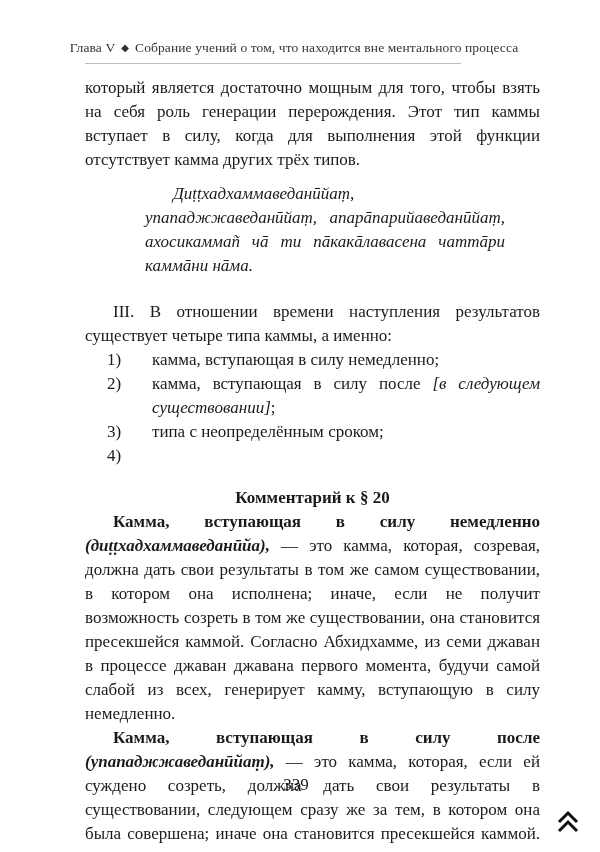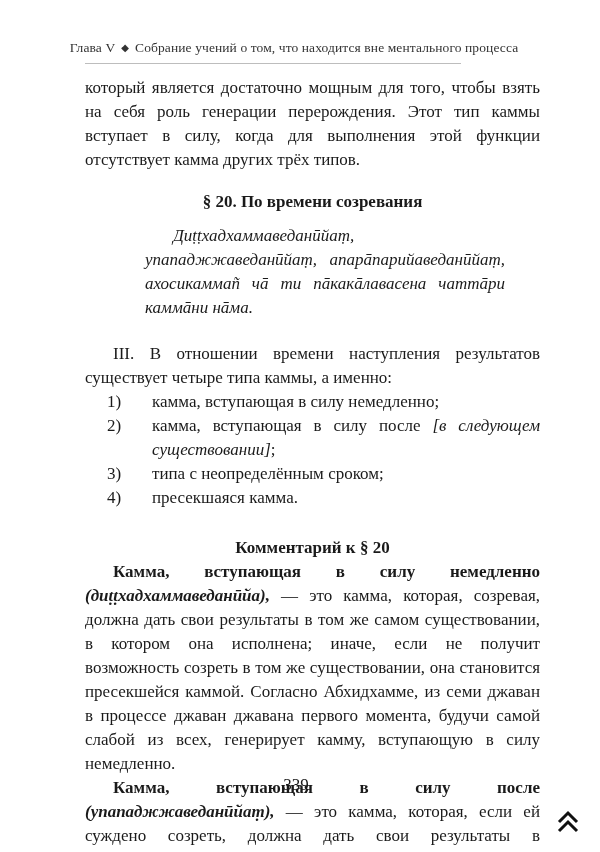--- a/index.html
+++ b/index.html
@@ -13,61 +13,59 @@
           font-family:"Liberation Serif",serif; font-size:17px; line-height:24px; }
   .p { margin:0; text-align:justify; }
   .ind { text-indent:28px; }
   h2 { margin:0; text-align:center; font-size:17px; font-weight:bold; line-height:24px; }
   .sec-title { margin-top:18px; }
   .pali { margin:10px 35px 0 60px; font-style:italic; text-align:justify; text-indent:28px; }
   .list { margin:0; padding:0; list-style:none; }
   .list li { display:flex; }
   .list .num { width:45px; flex:none; padding-left:22px; }
   .list .txt { flex:1; text-align:justify; }
-  .comm-title { margin-top:26px; }
+  .comm-title { margin-top:18px; }
   .b { font-weight:bold; }
   .bi { font-weight:bold; font-style:italic; }
   .i { font-style:italic; }
   .page-num { position:absolute; top:775px; left:0; width:592px; text-align:center;
               font-family:"Liberation Serif",serif; font-size:17px; }
   .scroll-top { position:absolute; left:554px; top:808px; width:28px; height:28px; cursor:pointer; }
 </style>
 </head>
 <body>
 
 <div class="running-head">
   <span>Глава V</span><span class="diamond">◆</span><span>Собрание учений о том, что находится вне ментального процесса</span>
 </div>
 <div class="head-rule"></div>
 
 <div class="page">
   <p class="p">который является достаточно мощным для того, чтобы взять на себя роль генерации перерождения. Этот тип каммы вступает в силу, когда для выполнения этой функции отсутствует камма других трёх типов.</p>
 
-  <h2 class="sec-title">§ 20. По времени созревания</h2>
 
   <p class="pali">Диṭṭхадхаммаведанӣйаṃ, упападжжаведанӣйаṃ, апарāпарийаведанӣйаṃ, ахосикаммаñ чā ти пāкакāлавасена чаттāри каммāни нāма.</p>
 
   <p class="p ind" style="margin-top:22px">III. В отношении времени наступления результатов существует четыре типа каммы, а именно:</p>
 
   <ul class="list">
     <li>
       <span class="num">1)</span>
       <span class="txt">камма, вступающая в силу немедленно;</span>
     </li>
     <li>
       <span class="num">2)</span>
       <span class="txt"><span>камма, вступающая в силу после </span><span class="i">[в следующем существовании]</span><span>;</span></span>
     </li>
     <li>
       <span class="num">3)</span>
       <span class="txt">типа с неопределённым сроком;</span>
     </li>
     <li>
       <span class="num">4)</span>
-      <span class="txt">пресекшаяся камма.</span>
     </li>
   </ul>
 
   <h2 class="comm-title">Комментарий к § 20</h2>
 
   <p class="p ind"><span class="b">Камма, вступающая в силу немедленно </span><span class="bi">(диṭṭхадхаммаведанӣйа),</span><span> — это камма, которая, созревая, должна дать свои результаты в том же самом существовании, в котором она исполнена; иначе, если не получит возможность созреть в том же существовании, она становится пресекшейся каммой. Согласно Абхидхамме, из семи джаван в процессе джаван джавана первого момента, будучи самой слабой из всех, генерирует камму, вступающую в силу немедленно.</span></p>
 
   <p class="p ind"><span class="b">Камма, вступающая в силу после </span><span class="bi">(упападжжаведанӣйаṃ),</span><span> — это камма, которая, если ей суждено созреть, должна дать свои результаты в существовании, следующем сразу же за тем, в котором она была совершена; иначе она становится пресекшейся каммой. Этот тип каммы генерируется</span></p>
 </div>
 

